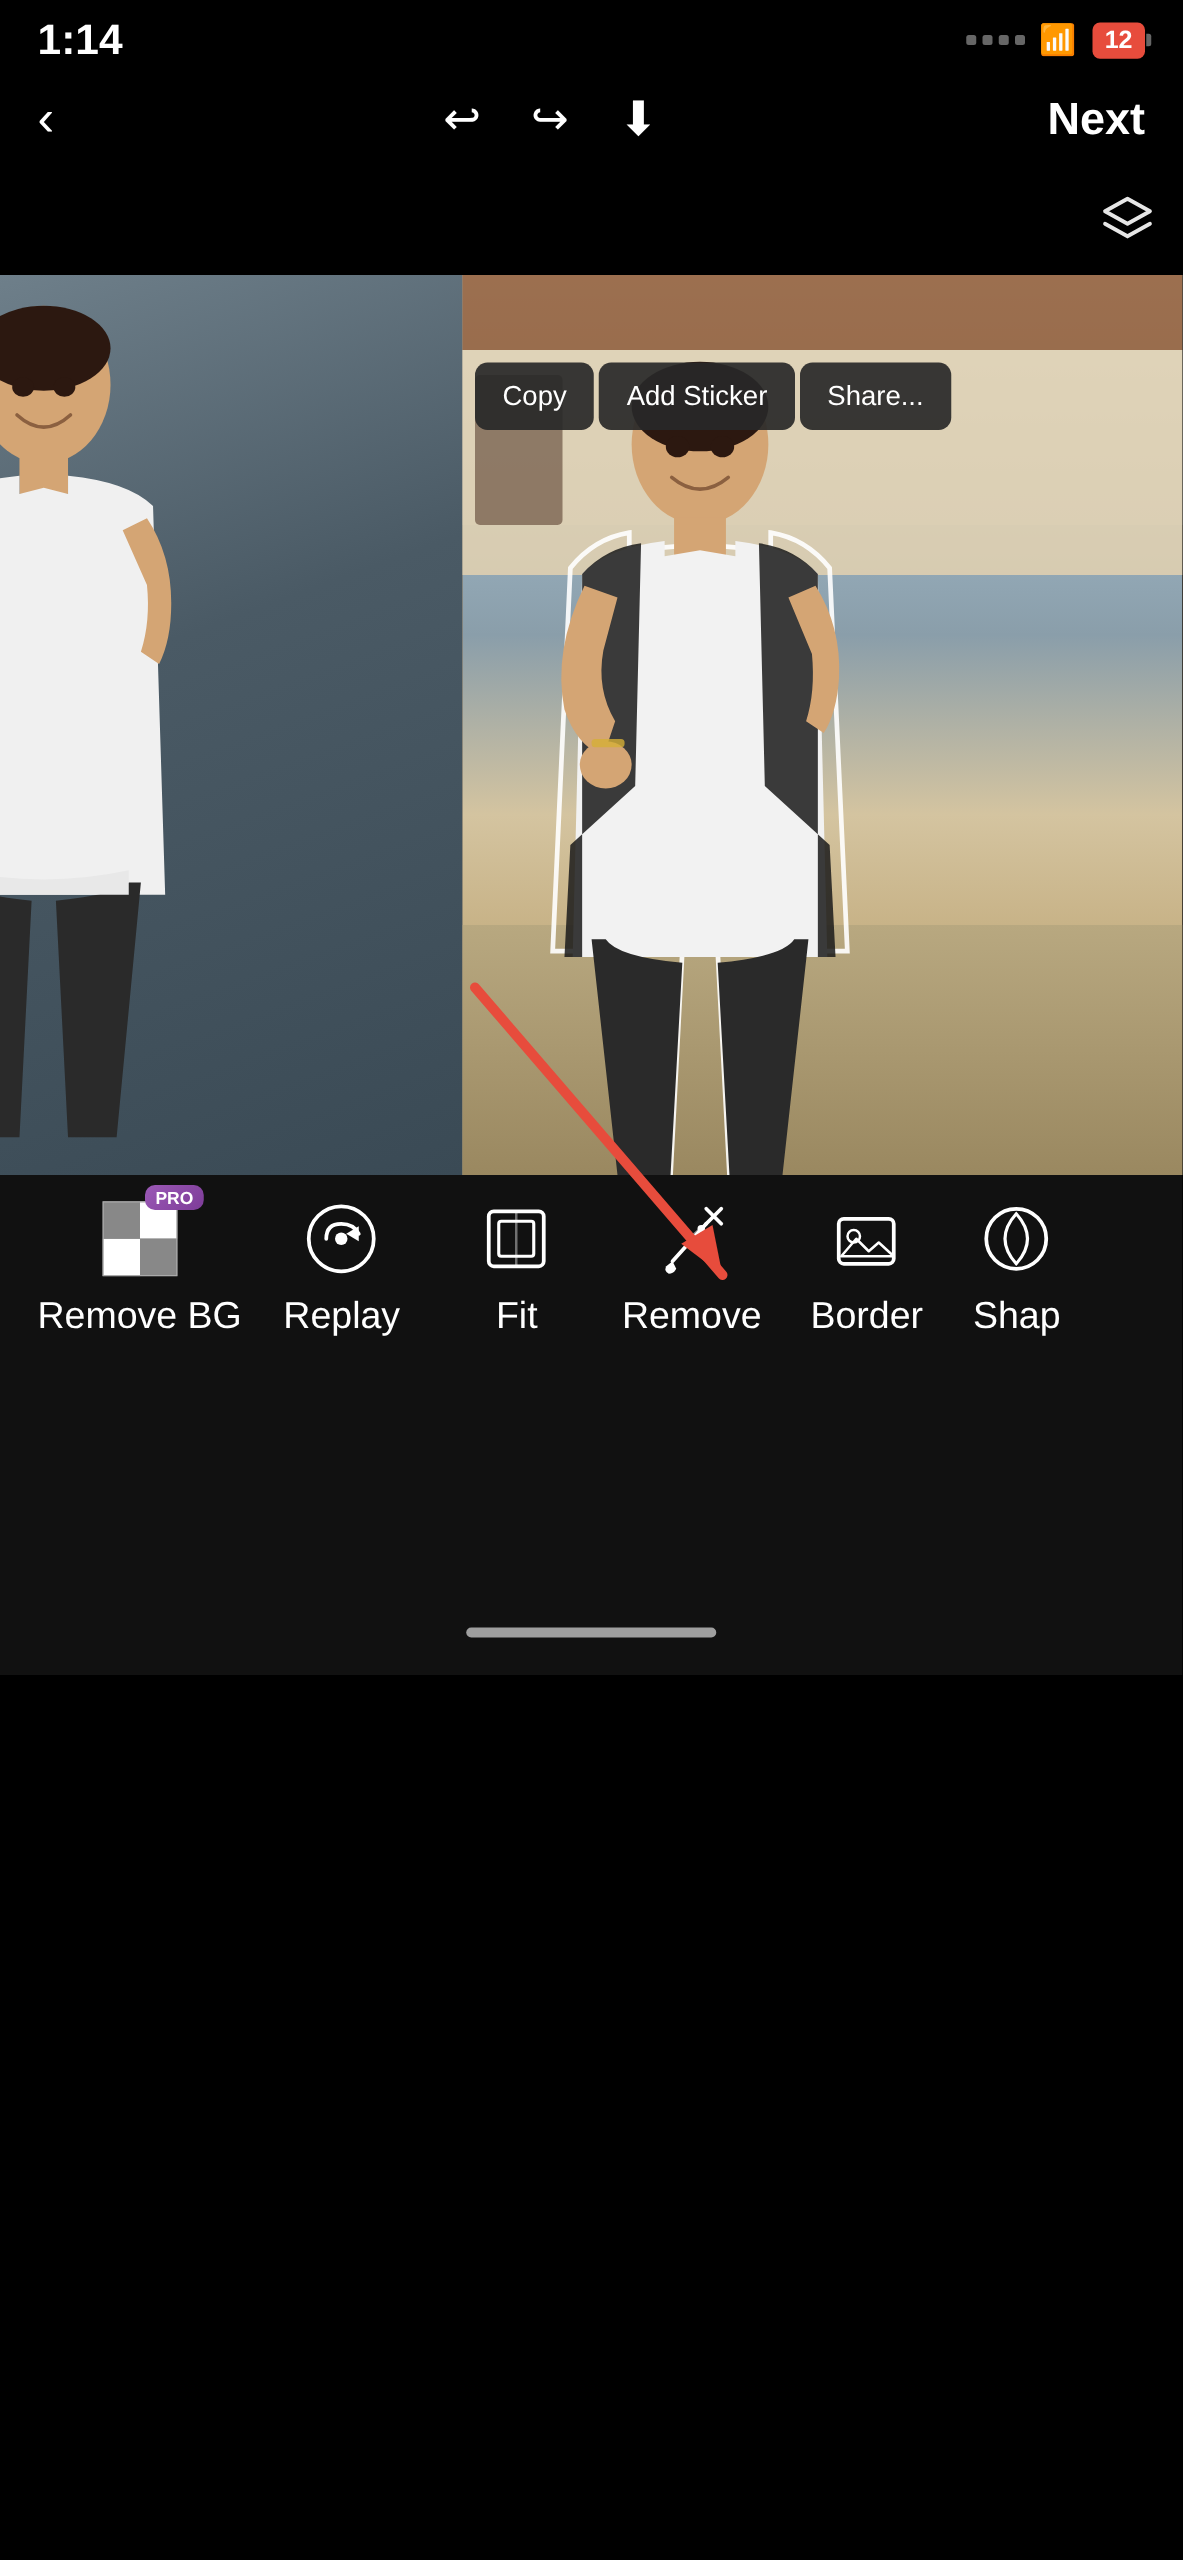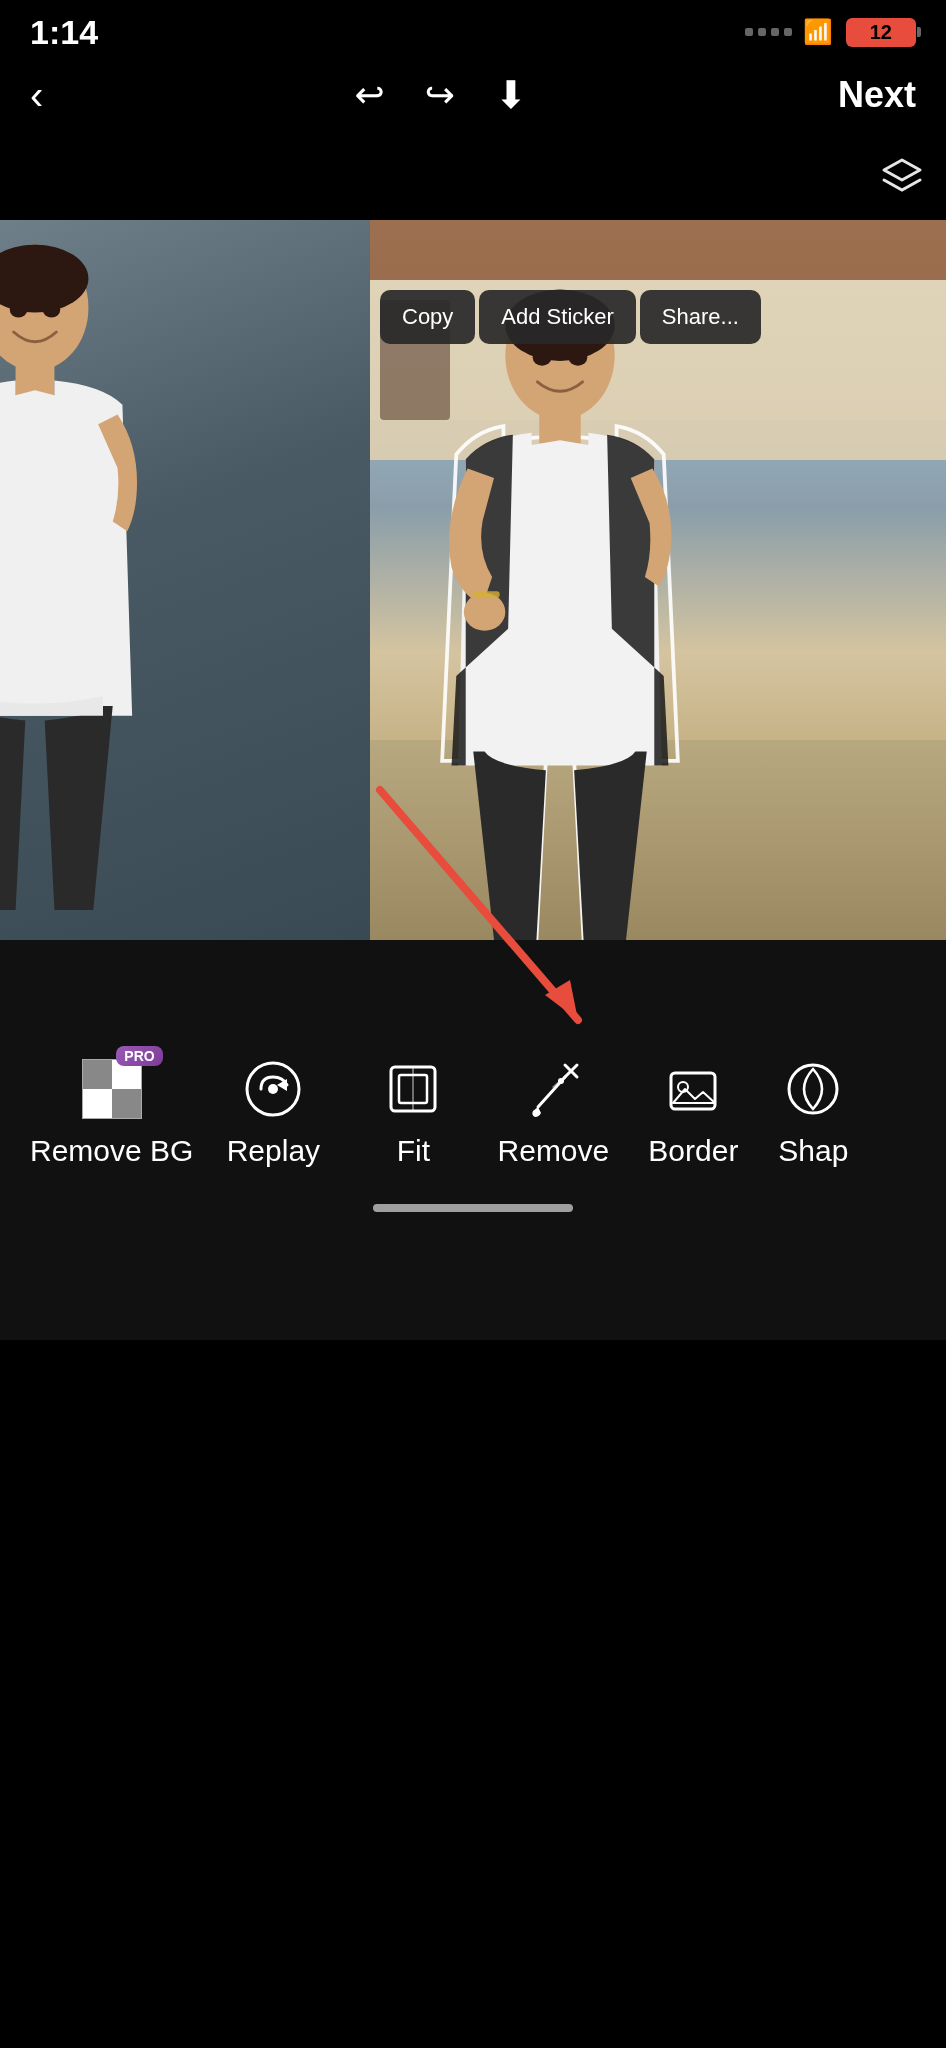--- a/index.html
+++ b/index.html
@@ -42,24 +42,24 @@
       background: #666;
       border-radius: 2px;
     }
     .wifi-icon {
       font-size: 24px;
       color: #fff;
     }
     .battery-badge {
       background: #e74c3c;
       border-radius: 6px;
-      padding: 3px 24px;
+      padding: 3px 10px;
       font-size: 20px;
       font-weight: 700;
-      color: #000000;
+      color: #ffffff;
       position: relative;
     }
     .battery-badge::after {
       content: '';
       position: absolute;
       right: -5px;
       top: 50%;
       transform: translateY(-50%);
       width: 4px;
       height: 10px;
@@ -155,21 +155,21 @@
       white-space: nowrap;
     }
 
     
     .bottom-section {
       background: #111;
       height: 400px;
       display: flex;
       flex-direction: column;
       align-items: center;
-      justify-content: center;
+      justify-content: space-between;
       padding-bottom: 30px;
       position: relative;
     }
 
     
     .tool-bar-bottom {
       display: flex;
       align-items: center;
       justify-content: flex-start;
       gap: 0;

